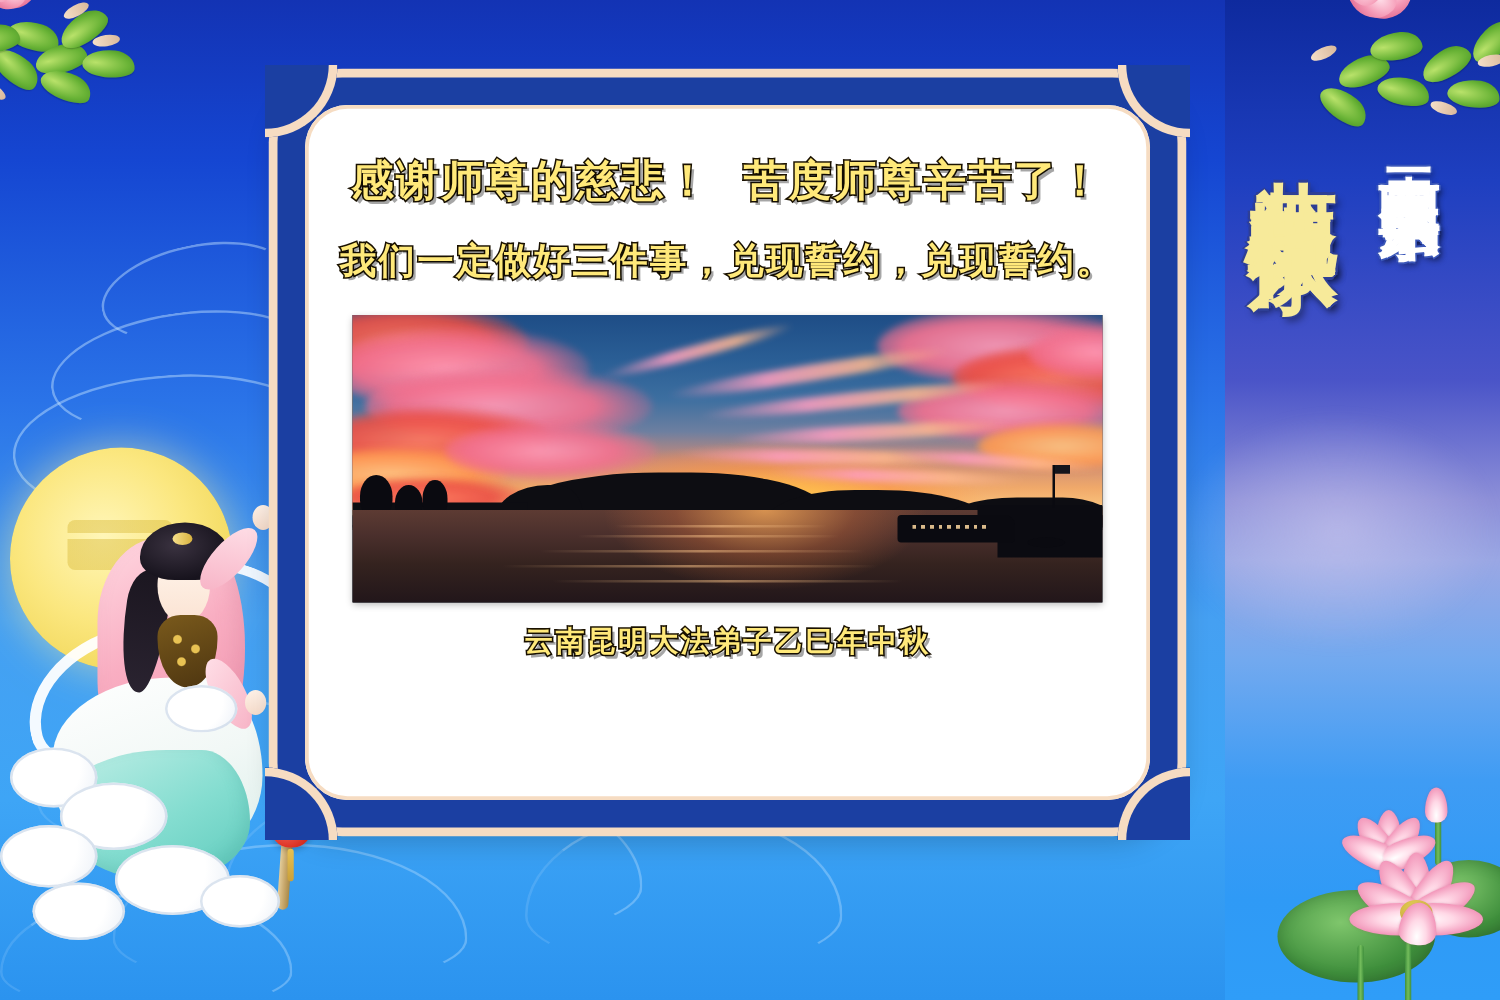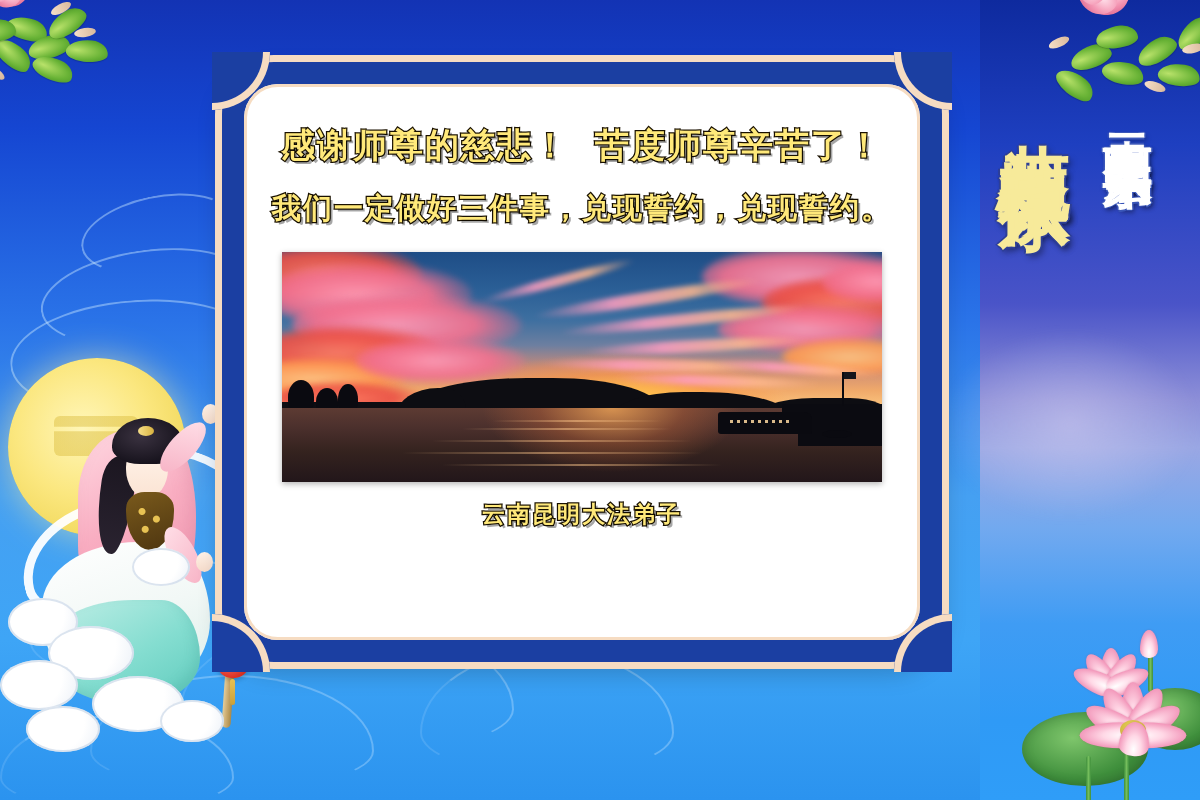--- a/index.html
+++ b/index.html
@@ -518,20 +518,21 @@
           <div class="flagpole" style="left:560px;top:120px;height:34px;"></div>
           <div class="flag" style="left:562px;top:120px;"></div>
           <div class="boat" style="left:436px;top:160px;width:94px;height:22px;"></div>
           <div class="boat-win" style="left:448px;top:168px;width:62px;"></div>
           <div class="boat" style="left:540px;top:178px;width:30px;height:8px;border-radius:50%;"></div>
         </div>
 
         <div class="caption-row">
           <span class="cn caption">云南昆明大法弟子</span>
           <span class="spacer"></span>
+          <span class="cn caption">乙巳年中秋</span>
         </div>
 
       </div>
     </div>
   </div>
 
   <div class="vtitle vmain">恭祝师尊中秋快乐</div>
   <div class="vtitle vsub">云南昆明大法弟子</div>
 
 </div>

